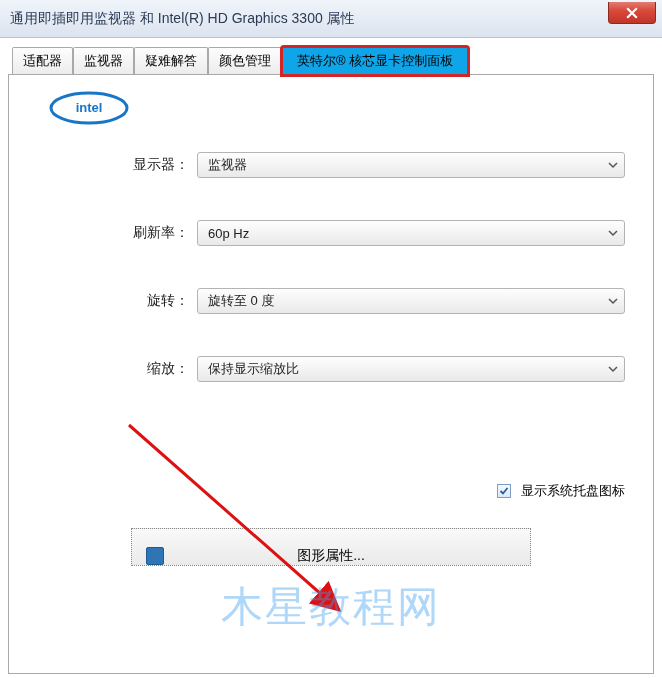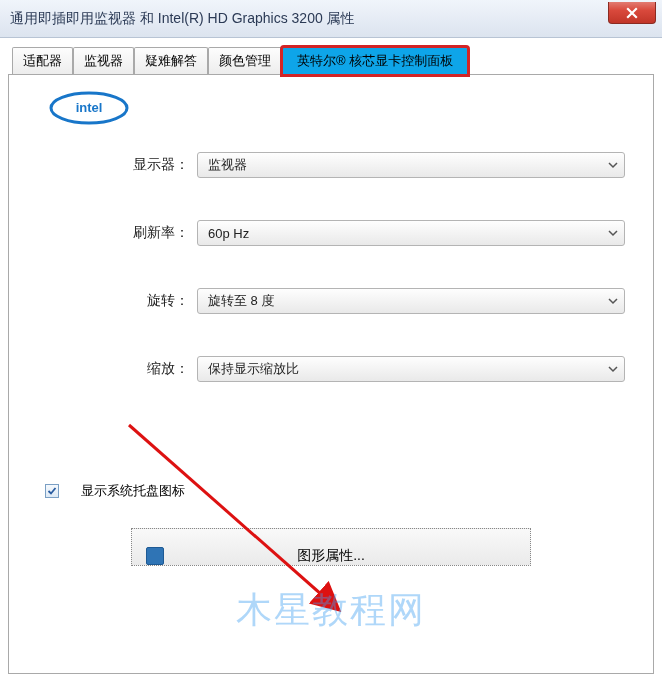--- a/index.html
+++ b/index.html
@@ -108,24 +108,25 @@
     justify-content: space-between;
     padding: 0 6px 0 10px;
     cursor: pointer;
     font-size: 13px;
     color: #222;
   }
   .form-select svg { width: 10px; height: 10px; }
   .checkbox-row {
     display: flex;
     align-items: center;
-    gap: 22px;
+    gap: 10px;
     margin-top: 100px;
     margin-left: 8px;
     margin-bottom: 28px;
+    justify-content: flex-end;
   }
   .checkbox {
     width: 14px;
     height: 14px;
     border: 1px solid #7a9fc4;
     background: linear-gradient(to bottom,#f5f9fd,#dde9f5);
     display: flex;
     align-items: center;
     justify-content: center;
     cursor: pointer;
@@ -157,32 +158,32 @@
     position: absolute;
     left: 110px;
     top: 340px;
     pointer-events: none;
   }
   .watermark {
     position: absolute;
     left: 50%;
     bottom: 38px;
     transform: translateX(-50%);
-    font-size: 36px;
+    font-size: 42px;
     color: rgba(64,160,240,0.42);
     font-weight: 500;
     letter-spacing: 2px;
     pointer-events: none;
   }
 </style>
 </head>
 <body>
 
 <div class="titlebar">
-  <span class="titlebar-text">通用即插即用监视器 和 Intel(R) HD Graphics 3200 属性</span>
+  <span class="titlebar-text">通用即插即用监视器 和 Intel(R) HD Graphics 3300 属性</span>
   <div class="close-btn">
     <svg viewBox="0 0 10 10">
         <path d="M1 1 L9 9 M9 1 L1 9" stroke="#fff" stroke-width="1.8" fill="none"></path>
       </svg>
   </div>
 </div>
 
 <div class="content-area">
   <div class="tabstrip">
     <div class="tab">适配器</div>
@@ -217,21 +218,21 @@
         <span>60p Hz</span>
         <svg viewBox="0 0 10 10">
             <path d="M1 3 L5 7 L9 3" fill="none" stroke="#555" stroke-width="1.5"></path>
           </svg>
       </div>
     </div>
 
     <div class="form-row">
       <div class="form-label">旋转：</div>
       <div class="form-select">
-        <span>旋转至 8 度</span>
+        <span>旋转至 0 度</span>
         <svg viewBox="0 0 10 10">
             <path d="M1 3 L5 7 L9 3" fill="none" stroke="#555" stroke-width="1.5"></path>
           </svg>
       </div>
     </div>
 
     <div class="form-row">
       <div class="form-label">缩放：</div>
       <div class="form-select">
         <span>保持显示缩放比</span>

